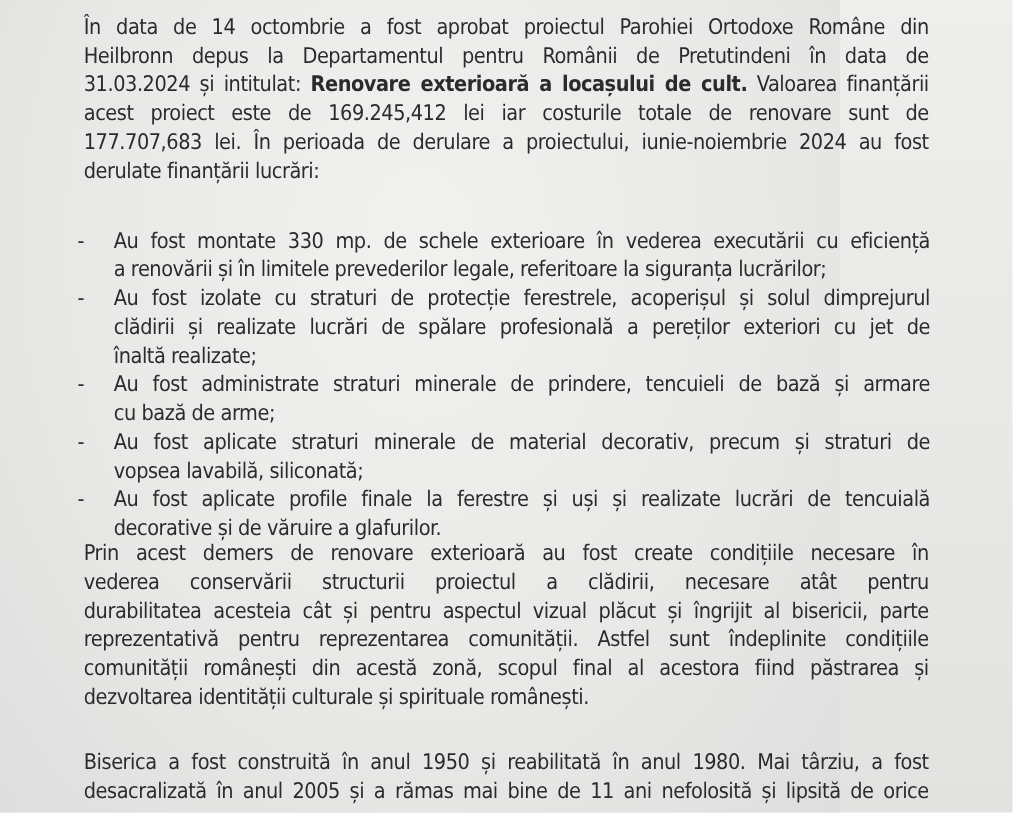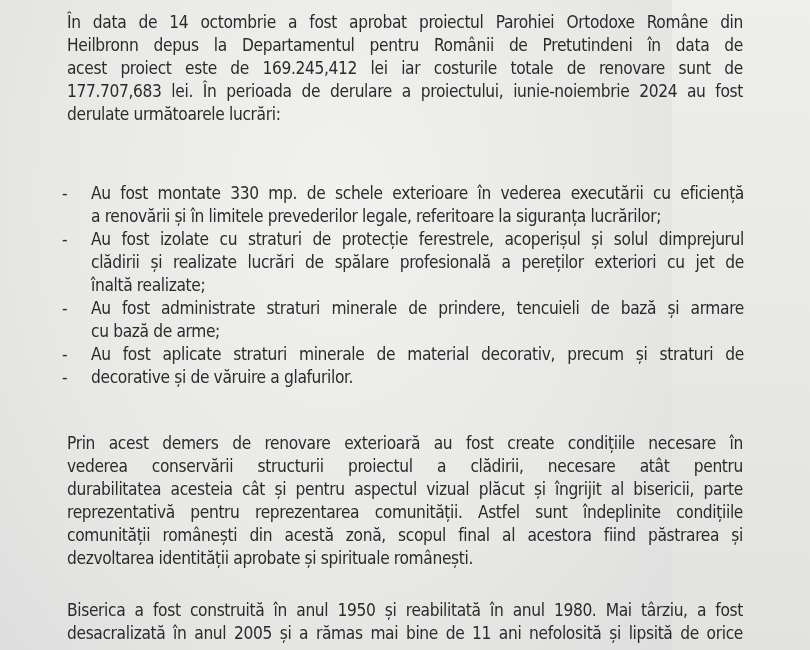--- a/index.html
+++ b/index.html
@@ -38,23 +38,24 @@
   .just { display: block; text-align: justify; text-align-last: justify; white-space: normal; }
 </style>
 </head>
 <body>
 
 <div class="page">
 
   <div class="text p1">
     <span class="just">În data de 14 octombrie a fost aprobat proiectul Parohiei Ortodoxe Române din</span>
     <span class="just">Heilbronn depus la Departamentul pentru Românii de Pretutindeni în data de</span>
+    <span class="just"><span>31.03.2024 și intitulat: </span><span class="bold">Renovare exterioară a locașului de cult.</span><span> Valoarea finanțării</span></span>
     <span class="just">acest proiect este de 169.245,412 lei iar costurile totale de renovare sunt de</span>
     <span class="just">177.707,683 lei. În perioada de derulare a proiectului, iunie-noiembrie 2024 au fost</span>
-    <span class="line">derulate următoarele lucrări:</span>
+    <span class="line">derulate finanțării lucrări:</span>
   </div>
 
   <ul class="bullets">
     <li>
       <span class="dash">-</span>
       <span class="just">Au fost montate 330 mp. de schele exterioare în vederea executării cu eficiență</span>
       <span class="line">a renovării și în limitele prevederilor legale, referitoare la siguranța lucrărilor;</span>
     </li>
     <li>
       <span class="dash">-</span>
@@ -63,34 +64,36 @@
       <span class="line">înaltă realizate;</span>
     </li>
     <li>
       <span class="dash">-</span>
       <span class="just">Au fost administrate straturi minerale de prindere, tencuieli de bază și armare</span>
       <span class="line">cu bază de arme;</span>
     </li>
     <li>
       <span class="dash">-</span>
       <span class="just"> Au fost aplicate straturi minerale de material decorativ, precum și straturi de</span>
+      <span class="line">vopsea lavabilă, siliconată;</span>
     </li>
     <li>
       <span class="dash">-</span>
+      <span class="just">Au fost aplicate profile finale la ferestre și uși și realizate lucrări de tencuială</span>
       <span class="line">decorative și de văruire a glafurilor.</span>
     </li>
   </ul>
 
   <div class="text p2">
     <span class="just">Prin acest demers de renovare exterioară au fost create condițiile necesare în</span>
     <span class="just">vederea conservării structurii proiectul a clădirii, necesare atât pentru</span>
     <span class="just">durabilitatea acesteia cât și pentru aspectul vizual plăcut și îngrijit al bisericii, parte</span>
     <span class="just">reprezentativă pentru reprezentarea comunității. Astfel sunt îndeplinite condițiile</span>
     <span class="just">comunității românești din acestă zonă, scopul final al acestora fiind păstrarea și</span>
-    <span class="line">dezvoltarea identității aprobate și spirituale românești.</span>
+    <span class="line">dezvoltarea identității culturale și spirituale românești.</span>
   </div>
 
   <div class="text p3">
     <span class="just">Biserica a fost construită în anul 1950 și reabilitată în anul 1980. Mai târziu, a fost</span>
     <span class="just">desacralizată în anul 2005 și a rămas mai bine de 11 ani nefolosită și lipsită de orice</span>
   </div>
 
 </div>
 
 </body></html>

